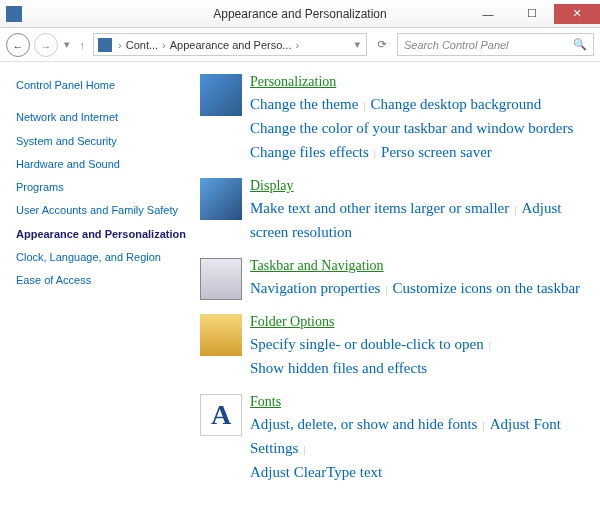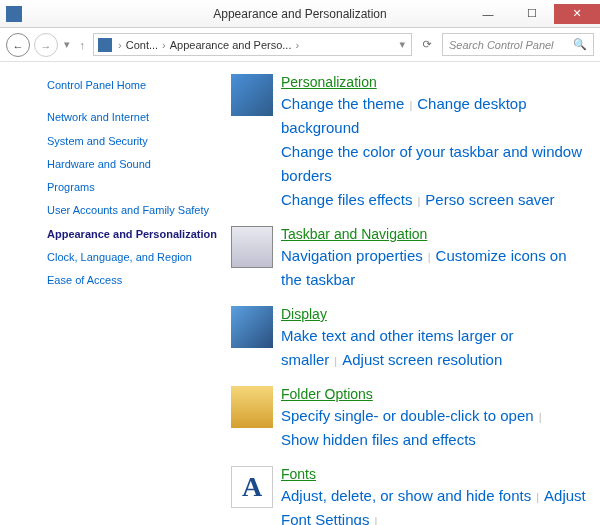--- a/index.html
+++ b/index.html
@@ -10,31 +10,31 @@
 .window-controls { margin-left: auto; display: flex; }
 .wc-btn { width: 44px; height: 20px; display: flex; align-items: center; justify-content: center; font-size: 11px; color: #333; cursor: default; }
 .wc-close { background: #c75050; color: #fff; width: 46px; height: 20px; }
 .navbar { height: 34px; border-bottom: 1px solid #e0e0e0; display: flex; align-items: center; padding: 0 6px; gap: 4px; }
 .navbtn { width: 24px; height: 24px; border-radius: 50%; border: 1px solid #ccc; display: flex; align-items: center; justify-content: center; font-size: 11px; color: #888; }
 .navbtn.enabled { color: #333; border-color: #888; }
 .breadcrumbs { flex: 1; display: flex; align-items: center; border: 1px solid #ccc; height: 23px; padding: 0 4px; font-size: 11px; color: #333; overflow: hidden; }
 .bc-sep { color: #888; padding: 0 4px; }
 .bc-dd { color: #888; padding: 0 2px; }
 .refresh-btn { width: 22px; height: 22px; display: flex; align-items: center; justify-content: center; color: #666; }
-.searchbox { width: 152px; height: 23px; border: 1px solid #ccc; display: flex; align-items: center; padding: 0 6px; color: #888; font-size: 11px; font-style: italic; }
+.searchbox { width: 197px; height: 23px; border: 1px solid #ccc; display: flex; align-items: center; padding: 0 6px; color: #888; font-size: 11px; font-style: italic; }
 .searchbox .mag { margin-left: auto; font-style: normal; color: #999; }
-.body { display: flex; height: calc(525px - 28px - 34px); padding-left: 31px; }
+.body { display: flex; height: calc(525px - 28px - 34px); }
 .sidebar { width: 200px; padding: 16px 8px 0 16px; }
 .sidebar a { display: block; color: #0066cc; text-decoration: none; font-size: 11px; margin-bottom: 9px; line-height: 1.3; }
 .sidebar a.cp-home { color: #0066cc; margin-bottom: 18px; }
 .sidebar a.current { color: #1a1a7a; font-weight: bold; }
 .main { flex: 1; padding: 12px 10px 0 0; overflow-y: auto; }
 .section { display: flex; margin-bottom: 14px; }
 .section-icon { width: 42px; height: 42px; margin-right: 8px; flex-shrink: 0; display: flex; align-items: center; justify-content: center; font-size: 28px; }
-.section-body { flex: 1; }
+.section-body { flex: 1; font-family: Liberation Serif, serif; }
 .section-title { color: #178a17; font-size: 14px; margin-bottom: 2px; display: inline-block; }
 .section-links { line-height: 1.6; }
 .section-links a { color: #0066cc; text-decoration: none; font-size: 15px; }
 .section-links .vsep { color: #bbb; padding: 0 5px; }
 .highlight { border: 2px solid #c00000; padding: 0 2px; display: inline-block; }
 
 .ico-personalization { background: linear-gradient(135deg,#4a90d9,#2e5c8a); }
 .ico-display { background: linear-gradient(135deg,#5aa0e0,#2a5080); }
 .ico-taskbar { background: linear-gradient(#e8e8f0,#c0c0d0); border: 1px solid #888; }
 .ico-ease { background: radial-gradient(circle,#3a6ea5,#1a3a5a); border-radius: 50%; }
@@ -96,35 +96,35 @@
         <a href="#" class="section-title">Personalization</a>
         <div class="section-links">
           <a href="#">Change the theme</a><span class="vsep">|</span><a href="#">Change desktop background</a><br>
           <a href="#">Change the color of your taskbar and window borders</a><br>
           <a href="#">Change files effects</a><span class="vsep">|</span><a href="#">Perso screen saver</a>
         </div>
       </div>
     </div>
 
     <div class="section">
+      <div class="section-icon ico-display"></div>
+      <div class="section-body">
+        <a href="#" class="section-title">Display</a>
+        <div class="section-links">
+          <a href="#">Make text and other items larger or smaller</a><span class="vsep">|</span><a href="#">Adjust screen resolution</a>
+        </div>
+      </div>
+    </div>
+
+    <div class="section">
       <div class="section-icon ico-taskbar"></div>
       <div class="section-body">
         <a href="#" class="section-title">Taskbar and Navigation</a>
         <div class="section-links">
           <a href="#">Navigation properties</a><span class="vsep">|</span><a href="#">Customize icons on the taskbar</a>
-        </div>
-      </div>
-    </div>
-
-    <div class="section">
-      <div class="section-icon ico-display"></div>
-      <div class="section-body">
-        <a href="#" class="section-title">Display</a>
-        <div class="section-links">
-          <a href="#">Make text and other items larger or smaller</a><span class="vsep">|</span><a href="#">Adjust screen resolution</a>
         </div>
       </div>
     </div>
 
 
     <div class="section">
       <div class="section-icon ico-folder"></div>
       <div class="section-body">
         <a href="#" class="section-title">Folder Options</a>
         <div class="section-links">

